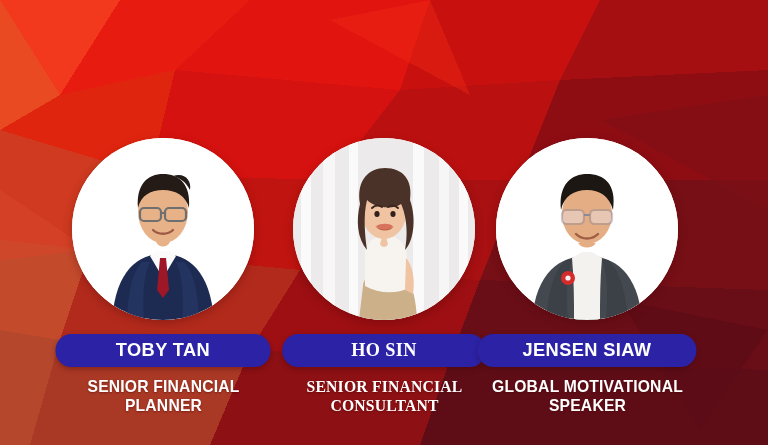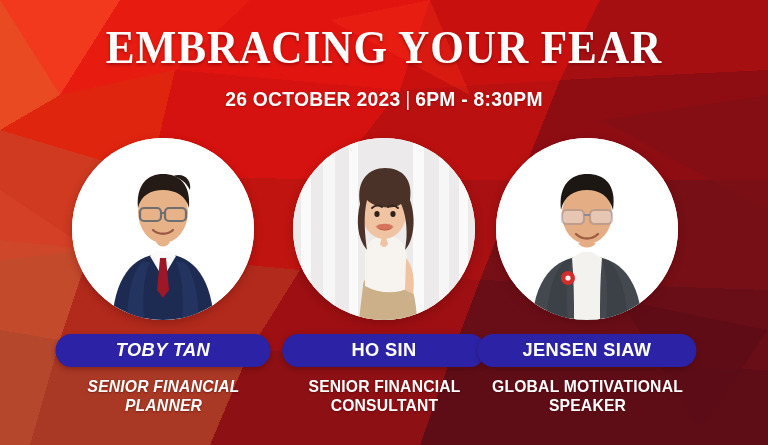--- a/index.html
+++ b/index.html
@@ -32,22 +32,22 @@
     margin:0;padding-top:16px;
     font-size:20.5px;font-weight:bold;color:#fff;
     letter-spacing:.3px;transform:scaleX(0.94);
     text-shadow:0 1px 2px rgba(90,0,0,.4);
   }
   .datebar .sep{font-weight:400;padding:0 5px;opacity:.95;}
 
   
   .speakers{position:absolute;left:0;top:138px;width:768px;height:300px;z-index:5;}
   .speaker{position:absolute;top:0;width:230px;text-align:center;}
-  .sp0{left:48px;font-style:italic;}
-  .sp1{left:269px;}
+  .sp0{left:48px;}
+  .sp1{left:269px;font-family:Liberation Serif, serif;}
   .sp2{left:472px;}
 
   .photo{
     width:182px;height:182px;border-radius:50%;
     margin:0 auto;overflow:hidden;position:relative;
     background:#fff;
     box-shadow:0 3px 10px rgba(70,0,0,.30);
   }
   .photo svg{display:block;width:182px;height:182px;}
 
@@ -108,24 +108,20 @@
       <polygon points="60,340 250,350 210,445 30,445" fill="#a93825"></polygon>
       <polygon points="250,350 450,360 420,445 210,445" fill="#8c1014"></polygon>
       <polygon points="450,360 768,370 768,445 420,445" fill="#5e0d17"></polygon>
       <polygon points="0,190 90,250 0,260" fill="#d8452a" opacity=".55"></polygon>
       <polygon points="600,120 768,95 768,210" fill="#7d0f16" opacity=".5"></polygon>
       <polygon points="330,20 430,0 470,95" fill="#ef2a14" opacity=".4"></polygon>
       <polygon points="620,300 768,330 700,430" fill="#5a0c17" opacity=".6"></polygon>
     </g>
   </svg>
 
-  <div class="header">
-    <h1 class="title">EMBRACING YOUR FEAR</h1>
-    <p class="datebar"><span>26 OCTOBER 2023</span><span class="sep">|</span><span>6PM - 8:30PM</span></p>
-  </div>
 
   <div class="speakers">
 
     <div class="speaker sp0">
       <div class="photo">
         <svg viewBox="0 0 182 182">
           <rect width="182" height="182" fill="#ffffff"></rect>
           <g>
             <path d="M40 182 C44 132 66 116 91 116 C116 116 138 132 142 182 Z" fill="#1d2b52"></path>
             <path d="M78 118 L91 140 L104 118 L98 113 L84 113 Z" fill="#fbfbfb"></path>

